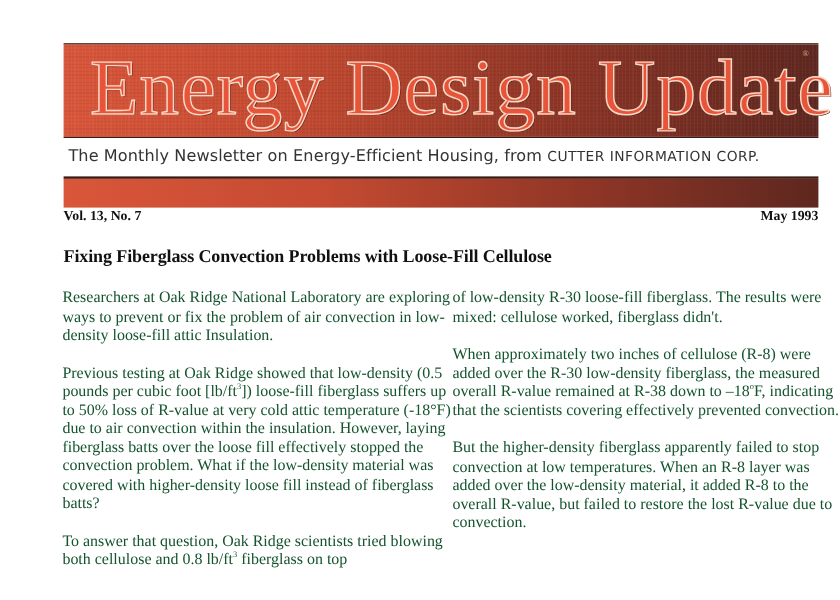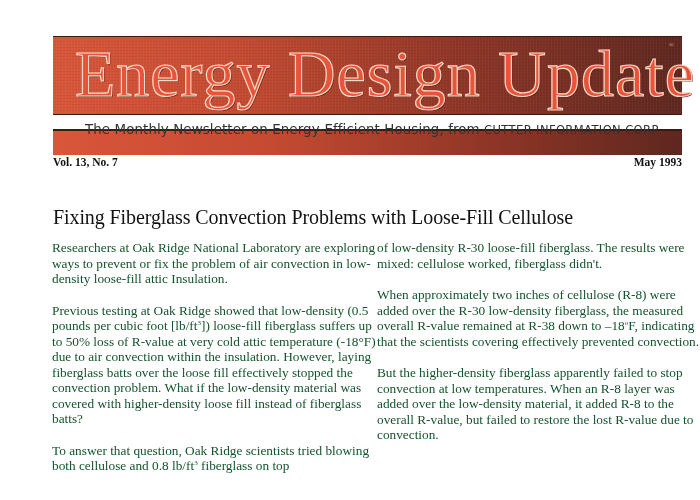--- a/index.html
+++ b/index.html
@@ -36,43 +36,42 @@
     -webkit-text-stroke: 1.2px #f6d9c6;
     text-shadow: 1px 1px 0 #5a1e14;
     white-space: nowrap;
     z-index: 1;
   }
   .reg {
     position: absolute; right: 8px; top: 4px;
     font-size: 7px; color: #d7a28e; z-index: 1;
   }
   .tagline {
-    height: 14px; line-height: 30px;
+    height: 32px; line-height: 30px;
     font-family: "DejaVu Sans", sans-serif;
     font-size: 13.4px; color: #333;
     padding-left: 4px; white-space: nowrap;
     letter-spacing: 0.1px;
-    margin-left: 28px;
   }
   .tagline .corp { font-size: 11.5px; letter-spacing: 0.4px; }
   .stripe {
     height: 24px; margin-top: 0;
     background: linear-gradient(90deg, #d9563a 0%, #c44a31 35%, #8e3526 70%, #5e271f 100%);
     border-top: 2px solid #3a1a12;
   }
   .volrow {
     display: flex; justify-content: space-between;
     font-family: "Liberation Serif", serif;
     font-weight: bold; font-size: 11.5px;
     margin-top: 1px; padding: 0 0 0 0;
   }
   .headline {
     position: absolute; left: 53px; top: 206px;
     font-family: "Liberation Serif", serif;
-    font-weight: normal; font-size: 20px;
+    font-weight: bold; font-size: 15px;
     white-space: nowrap; letter-spacing: -0.1px;
   }
   .col {
     position: absolute; top: 240px; width: 325px;
     font-family: Liberation Serif, serif;
     font-size: 13.3px; line-height: 15.5px; color: #14532d;
   }
   .col p { margin: 0 0 16px 0; }
   .col1 { left: 52px; }
   .col2 { left: 377px; top: 240px; }

